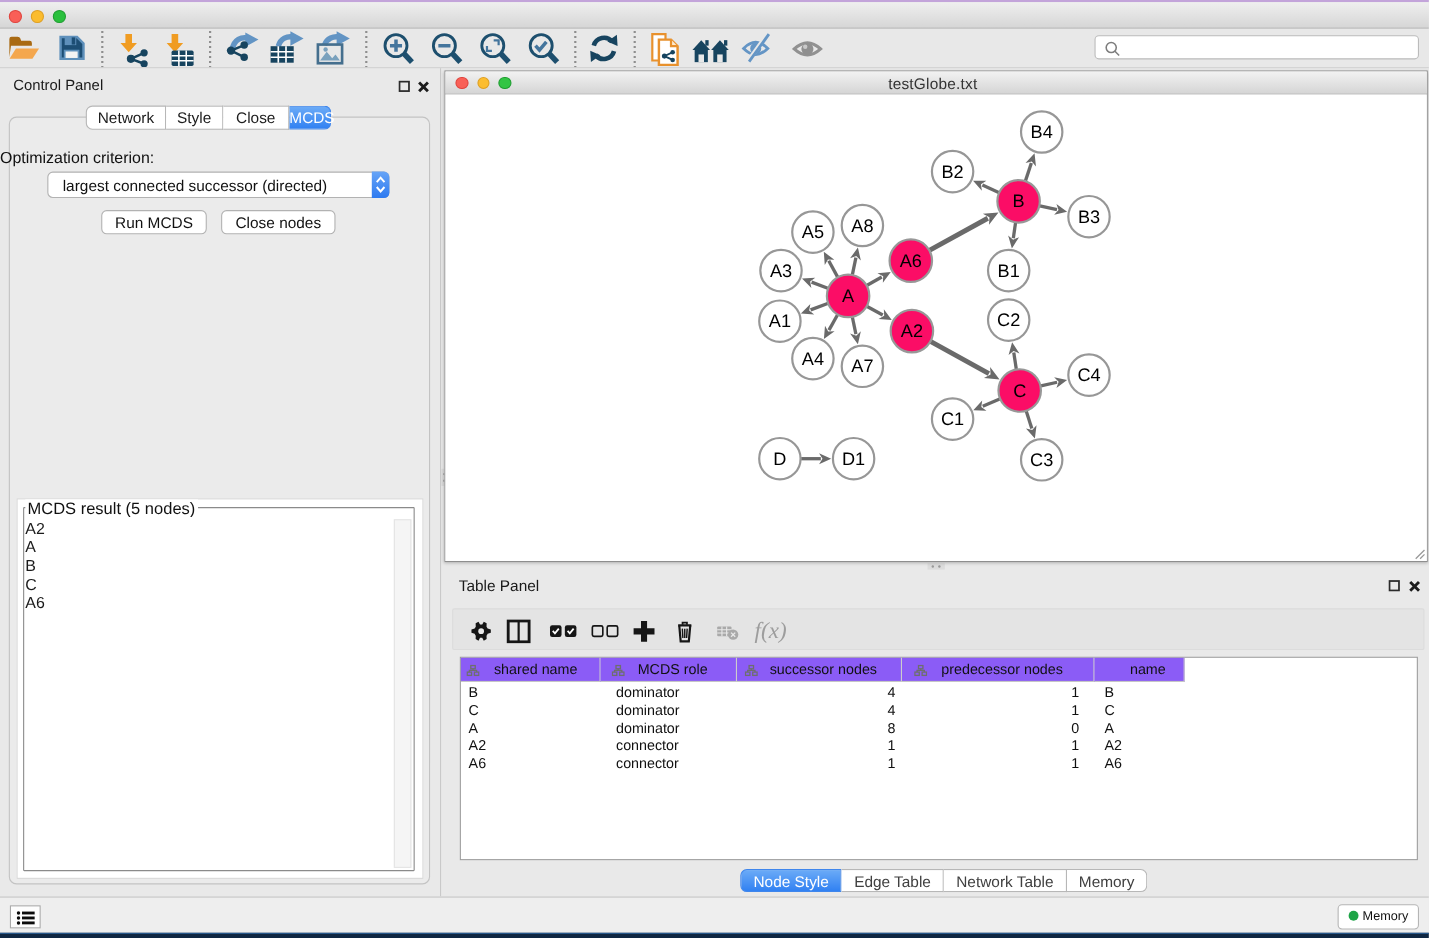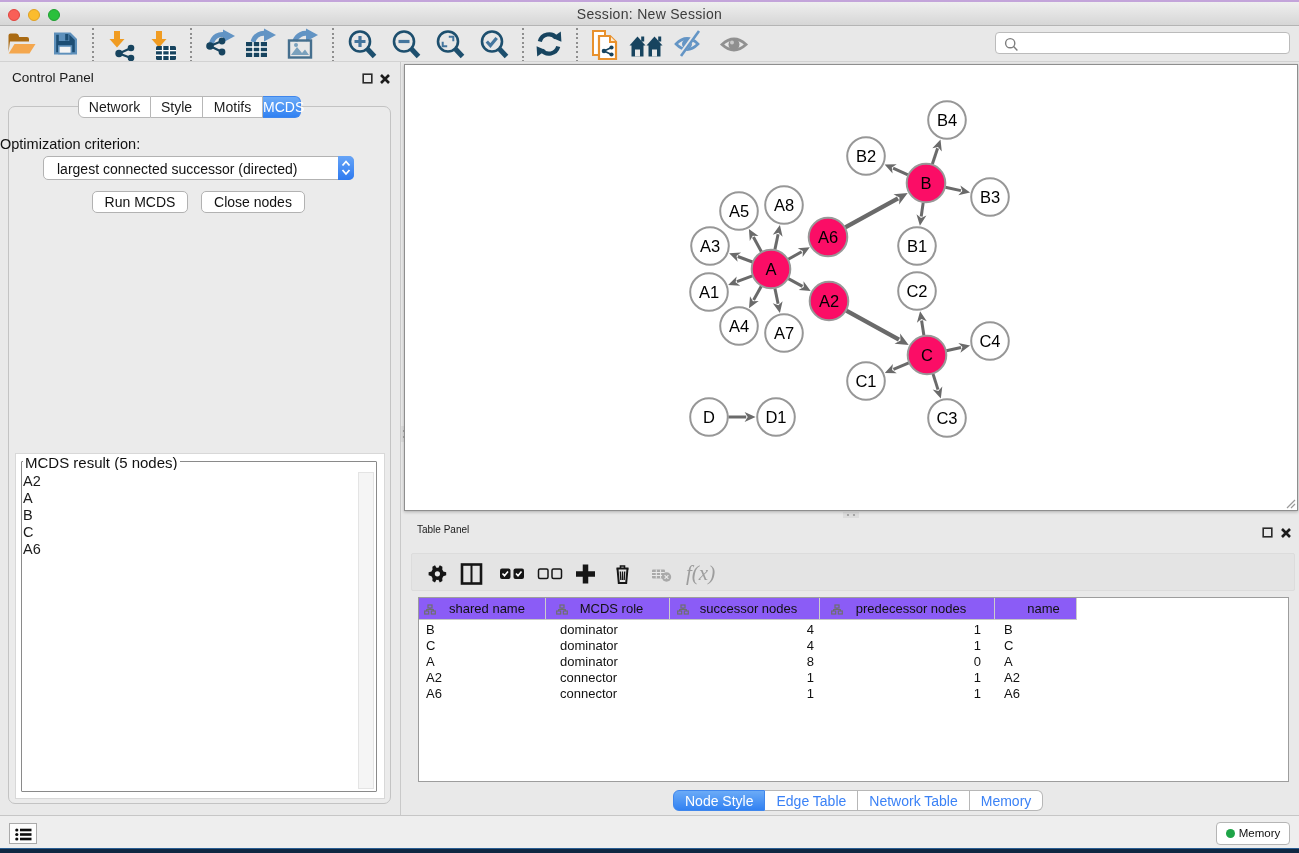--- a/index.html
+++ b/index.html
@@ -36,40 +36,39 @@
 #mlist{position:absolute;left:1px;top:8px;right:18px;bottom:1px;background:#fff;font-size:14.5px;line-height:17px;padding:3px 0 0 0px}
 #mscroll{position:absolute;right:2px;top:10px;width:16px;bottom:2px;background:#f5f5f5;border:1px solid #e4e4e4}
 
 #vline{left:400px;top:62px;width:1px;height:753px;background:#c9c9c9}
 
 #netwin{left:404px;top:64px;width:894px;height:447px;background:#fff;border:1px solid #8e8e8e;box-shadow:0 1px 3px rgba(0,0,0,.25)}
 #nettitle{position:absolute;left:0;top:0;right:0;height:21px;background:linear-gradient(#f2f2f2,#d5d5d5);border-bottom:1px solid #a9a9a9}
 #nettitle .t{position:absolute;left:-3px;right:3px;top:3px;text-align:center;font-size:14px;color:#333;letter-spacing:0.2px}
 .tl2{position:absolute;top:4.5px;width:11.5px;height:11.5px;border-radius:50%}
 
-#tpHead{left:417px;top:524px;font-size:10px;color:#1a1a1a}
+#tpHead{left:417px;top:524px;font-size:14px;color:#1a1a1a}
 #tablebox{left:418px;top:597px;width:871px;height:185px;background:#fff;border:1px solid #9d9d9d}
 .th{position:absolute;top:0;height:22px;background:#8b5cf6;border-right:1px solid #ccc;border-bottom:1px solid #c6c6c6;font-size:13px;color:#111;text-align:center;line-height:22px}
 .trow{position:absolute;font-size:13px;color:#111;height:16px;line-height:16px}
 
-.btab{height:21px;line-height:20px;background:#fff;border:1px solid #b7b7b7;border-left:none;padding:0 11px;font-size:14px;color:#3b82f6;white-space:nowrap}
+.btab{height:21px;line-height:20px;background:#fff;border:1px solid #b7b7b7;border-left:none;padding:0 11px;font-size:14px;color:#404040;white-space:nowrap}
 
 #statusbar{left:0;top:815px;width:1299px;height:33px;background:#eeeeee;border-top:1px solid #c6c6c6}
 #deskBot{left:0;top:848px;width:1299px;height:5px;background:#0f2742;border-top:1px solid #2a5e93}
 #memBtn{position:absolute;left:1216px;top:822px;width:74px;height:23px;background:#fff;border:1px solid #b5b5b5;border-radius:4px;font-size:11.5px;color:#111;text-align:center;line-height:21px}
 #listBtn{position:absolute;left:9px;top:823px;width:28px;height:21px;background:#fdfdfd;border:1px solid #aaa}
 .hicon{position:absolute;top:6px}
 .trow.num{width:30px;text-align:right}
 </style></head><body>
 <div class="abs" id="deskTop"></div>
 <div class="abs" id="titlebar">
  <div class="tl" style="left:8px;background:#f95f57;border:0.5px solid #e0443e"></div>
  <div class="tl" style="left:28px;background:#fbbc2e;border:0.5px solid #dfa023"></div>
  <div class="tl" style="left:48px;background:#2ac03d;border:0.5px solid #1f9e31"></div>
- <div class="title">Session: New Session</div>
 </div>
 <div class="abs" id="toolbar">
  <svg class="ticon" style="left:6px" width="30" height="33" viewBox="0 0 30 33">
   <path d="M2.5 7.5 Q2.5 5.5 4.5 5.5 H10 Q12 5.5 12.5 7 L13.2 9 H21 Q23 9 23 11 V13.5 H4 L2.5 24 Z" fill="#a96a13"></path>
   <path d="M8.5 16 H29.5 L23.5 25.5 H2.7 Z" fill="#f4a74e"></path>
  </svg>
  <svg class="ticon" style="left:51px" width="28" height="33" viewBox="0 0 28 33">
   <path d="M3 4.5 H19.5 L26 11 V26.5 H3 Z" fill="#5e90bb"></path>
   <path d="M5.2 6.7 H18.6 L23.8 11.9 V24.3 H5.2 Z" fill="#1d4e74"></path>
   <rect x="7.8" y="5.5" width="10.5" height="7.5" fill="#5e90bb"></rect>
@@ -183,21 +182,21 @@
 <svg class="abs" style="left:362px;top:73px" width="11" height="11" viewBox="0 0 11 11">
     <rect x="1.2" y="1.2" width="8.6" height="8.6" fill="none" stroke="#2b2b2b" stroke-width="1.6"></rect>
   </svg>
 <svg class="abs" style="left:379px;top:72.5px" width="12" height="12" viewBox="0 0 12 12">
     <path d="M2 2L10 10M10 2L2 10" stroke="#1c1c1c" stroke-width="2.6"></path>
   </svg>
 <div class="abs" id="cpPanel"></div>
 <div class="tabbar" style="left:78px;top:96px">
  <div class="tab first" style="width:73px">Network</div>
  <div class="tab" style="width:52px">Style</div>
- <div class="tab" style="width:60px">Motifs</div>
+ <div class="tab" style="width:60px">Close</div>
  <div class="tab last sel" style="width:38px">MCDS</div>
 </div>
 <div class="abs" id="optlabel">Optimization criterion:</div>
 <div class="abs" id="dropdown">
  <div class="dtext">largest connected successor (directed)</div>
  <div class="stepper">
   <svg style="position:absolute;left:3px;top:3px" width="10" height="18" viewBox="0 0 10 18">
    <path d="M1.5 6.5L5 2.5L8.5 6.5" fill="none" stroke="#fff" stroke-width="1.8"></path>
    <path d="M1.5 11L5 15L8.5 11" fill="none" stroke="#fff" stroke-width="1.8"></path>
   </svg>
@@ -217,20 +216,26 @@
     <rect x="0" y="0" width="6" height="16" fill="#dcdcdc"></rect>
     <circle cx="3" cy="5" r="1.1" fill="#9a9a9a"></circle>
     <circle cx="3" cy="11" r="1.1" fill="#9a9a9a"></circle>
   </svg>
 <svg class="abs" style="left:843px;top:512px" width="16" height="6" viewBox="0 0 16 6">
     <rect width="16" height="6" fill="#dcdcdc"></rect>
     <circle cx="5" cy="3" r="1.1" fill="#9a9a9a"></circle>
     <circle cx="11" cy="3" r="1.1" fill="#9a9a9a"></circle>
   </svg>
 <div class="abs" id="netwin">
+ <div id="nettitle">
+  <div class="tl2" style="left:9px;background:#f96057;border:0.5px solid #e0443e"></div>
+  <div class="tl2" style="left:28.5px;background:#fcbd30;border:0.5px solid #dfa023"></div>
+  <div class="tl2" style="left:48px;background:#33c544;border:0.5px solid #1f9e31"></div>
+  <div class="t">testGlobe.txt</div>
+ </div>
  <div style="position:absolute;left:0;top:21px;right:0;bottom:0;background:#fff">
 <svg width="892" height="424" viewBox="0 0 892 424" font-family="Liberation Sans, sans-serif">
         <line x1="356.4" y1="165.7" x2="348.4" y2="151.0" stroke="#6a6a6a" stroke-width="3"></line>
         <path d="M343.9 142.9L353.5 150.1L347.7 149.8L344.8 154.9Z" fill="#6a6a6a"></path>
         <line x1="369.9" y1="163.6" x2="373.1" y2="148.2" stroke="#6a6a6a" stroke-width="3"></line>
         <path d="M374.9 139.0L377.6 150.8L373.4 146.8L367.8 148.8Z" fill="#6a6a6a"></path>
         <line x1="347.5" y1="176.0" x2="332.8" y2="170.5" stroke="#6a6a6a" stroke-width="3"></line>
         <path d="M324.1 167.2L336.1 166.4L331.5 170.0L332.6 175.8Z" fill="#6a6a6a"></path>
         <line x1="347.4" y1="189.9" x2="331.9" y2="195.7" stroke="#6a6a6a" stroke-width="3"></line>
         <path d="M323.1 198.9L331.7 190.4L330.6 196.2L335.2 199.8Z" fill="#6a6a6a"></path>

